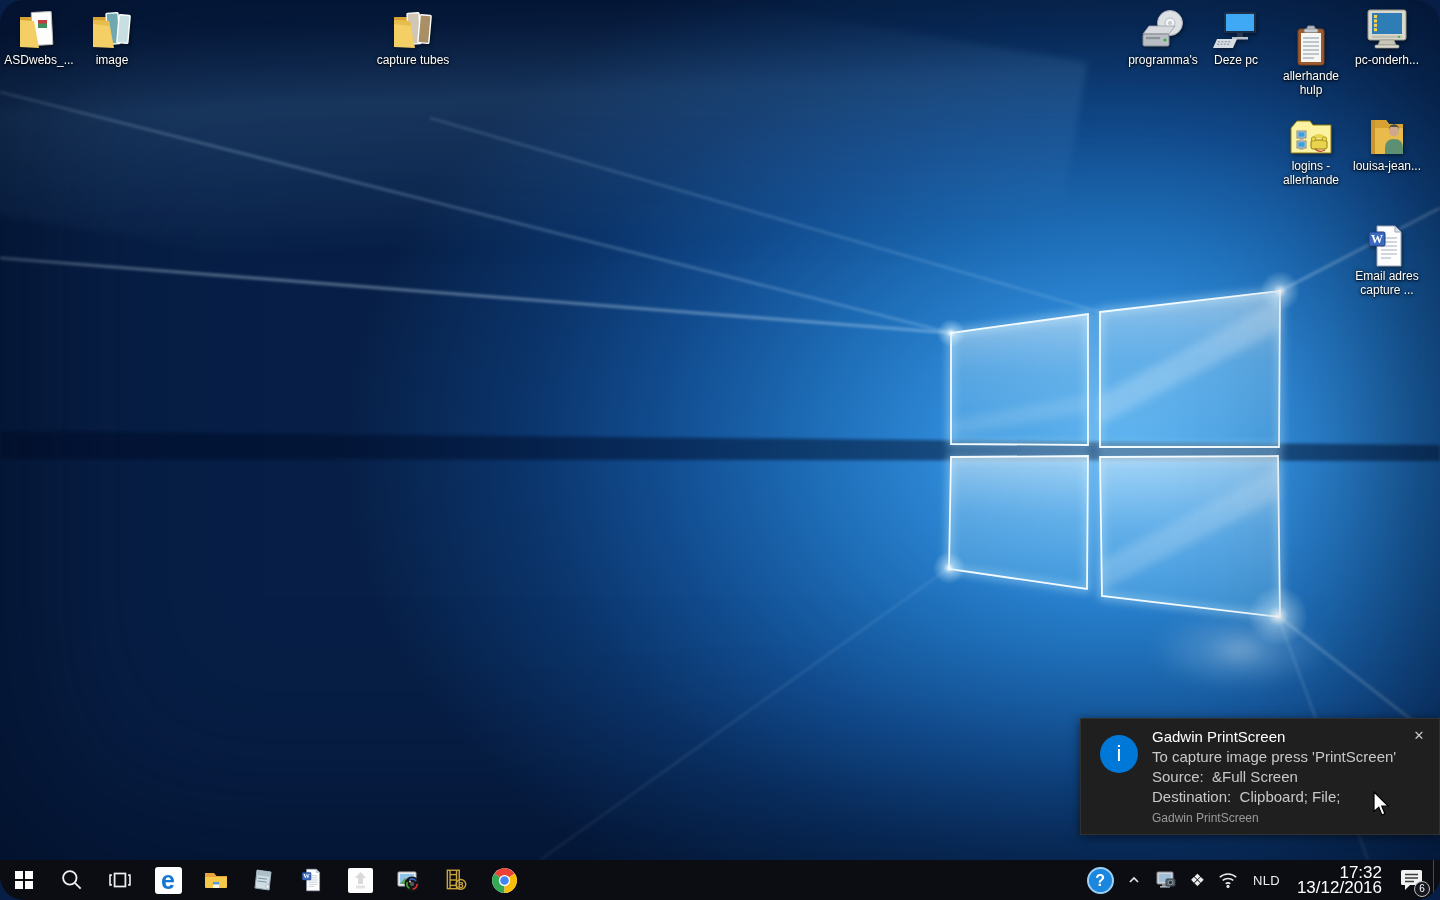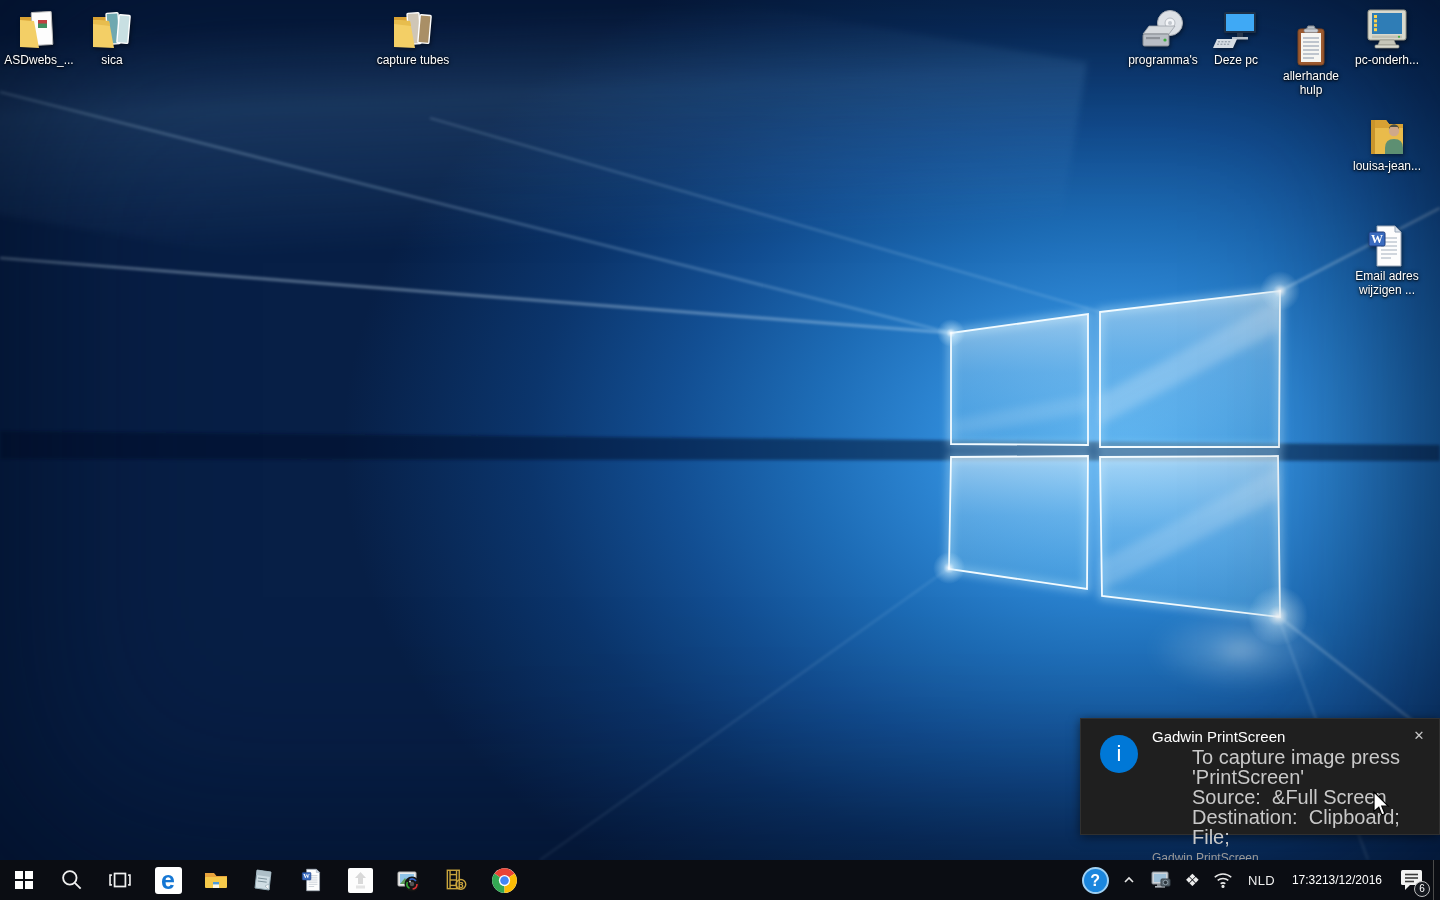--- a/index.html
+++ b/index.html
@@ -1,18 +1,18 @@
 <!DOCTYPE html>
 <html><head>
 <meta charset="utf-8">
 <style>
   * { margin:0; padding:0; box-sizing:border-box; }
   html,body { width:1440px; height:900px; overflow:hidden; background:#071f46;
               font-family:"Liberation Sans", sans-serif; }
-  .screen { position:relative; width:1440px; height:900px; overflow:hidden; }
+  .screen { position:relative; width:1440px; height:900px; overflow:hidden;border-radius:24px; }
 
   
   .wallpaper { position:absolute; left:0; top:0; width:1440px; height:860px;
     background:
       radial-gradient(ellipse 760px 540px at 79% 52%, #51aaee 0%, #2f8ad8 20%, #1d6cb6 38%, #124e92 55%, #0b356c 74%, #072management147 100%),
       #0a2b5c;
   }
   
   .wallpaper { background:
       radial-gradient(ellipse 780px 560px at 78% 52%, #55adf0 0%, #2f8ad8 22%, #1d6cb6 40%, #124e92 58%, #0b356c 76%, #071f46 100%); }
@@ -30,35 +30,35 @@
   .di-label { margin-top:1px; font-size:12px; line-height:14px; color:#fff;
       text-shadow:0 1px 2px #000, 0 0 4px rgba(0,0,0,.85); word-wrap:break-word; }
 
   
   .toast { position:absolute; left:1080px; top:718px; width:360px; height:117px;
       background:#1f1f1f; border:1px solid #303030; box-shadow:0 2px 10px rgba(0,0,0,.55); z-index:40; }
   .toast-icon { position:absolute; left:19px; top:16px; width:38px; height:38px; border-radius:50%;
       background:#0078d7; color:#fff; font-size:22px; line-height:38px; text-align:center; }
   .toast-text { position:absolute; left:71px; top:8px; right:28px; }
   .toast-title  { color:#ffffff; font-size:15px; line-height:20px; white-space:pre-wrap; }
-  .toast-line   { color:#c8c8c8; font-size:20px; line-height:20px; white-space:pre-wrap;margin-left:40px; }
+  .toast-line   { color:#c8c8c8; font-size:15px; line-height:20px; white-space:pre-wrap; }
   .toast-footer { color:#9a9a9a; font-size:12px; line-height:15px; margin-top:4px; }
   .toast-close  { position:absolute; right:10px; top:7px; width:20px; height:20px; color:#c8c8c8;
       font-size:13px; line-height:20px; text-align:center; cursor:default; }
 
   
   .taskbar { position:absolute; left:0; bottom:0; width:1440px; height:40px;
       background:#0b0d13; display:flex; align-items:stretch; z-index:50; }
   .tb-btn { width:48px; height:40px; display:flex; align-items:center; justify-content:center; }
   .tb-spacer { flex:1; }
   .tray { display:flex; align-items:center; height:40px; }
   .tray-item { height:40px; display:flex; align-items:center; justify-content:center; padding:0 6px; color:#eee; }
   .lang { font-size:13px; letter-spacing:.3px; padding:7px 8px; }
-  .clock { flex-direction:row; justify-content:center; text-align:right; font-size:12px;
-      line-height:15px; color:#fff; padding:0 9px; }
+  .clock { flex-direction:column; justify-content:center; text-align:right; font-size:17px;
+      line-height:15px; color:#fff; padding:0 9px; align-items:flex-end; }
   .start-grid { display:grid; grid-template-columns:8px 8px; grid-template-rows:8px 8px; gap:2px; }
   .start-grid span { background:#fff; }
   .edge-tile { width:27px; height:27px; background:#fff; border-radius:3px; color:#1577d4;
       font-size:25px; font-weight:bold; line-height:26px; text-align:center; }
   .white-tile { width:25px; height:25px; background:#fdfdfd; border-radius:2px; position:relative; }
   .white-tile svg { position:absolute; inset:0; }
   .help-circle { width:27px; height:27px; border-radius:50%; background:#1b86dd; border:2px solid #9fd0f3;
       color:#fff; font-weight:bold; font-size:16px; line-height:23px; text-align:center; }
   .glyph { color:#eee; }
   .ac-wrap { position:relative; width:30px; height:30px; }
@@ -266,21 +266,21 @@
   <div class="desktop-icon" style="left:0px;top:8px">
     <svg class="ig">
         <use href="#s-folder-page"></use>
       </svg>
     <div class="di-label">ASDwebs_...</div>
   </div>
   <div class="desktop-icon" style="left:73px;top:8px">
     <svg class="ig" style="--p1:#6fa8b0;--p2:#c8dfe2">
         <use href="#s-folder-photos"></use>
       </svg>
-    <div class="di-label">sica</div>
+    <div class="di-label">image</div>
   </div>
   <div class="desktop-icon" style="left:374px;top:8px">
     <svg class="ig" style="--p1:#cfc6b6;--p2:#a98f66">
         <use href="#s-folder-photos"></use>
       </svg>
     <div class="di-label">capture tubes</div>
   </div>
   <div class="desktop-icon" style="left:1124px;top:8px">
     <svg class="ig">
         <use href="#s-drive"></use>
@@ -298,31 +298,37 @@
         <use href="#s-clip"></use>
       </svg>
     <div class="di-label">allerhande hulp</div>
   </div>
   <div class="desktop-icon" style="left:1348px;top:8px">
     <svg class="ig">
         <use href="#s-crt"></use>
       </svg>
     <div class="di-label">pc-onderh...</div>
   </div>
+  <div class="desktop-icon" style="left:1272px;top:114px">
+    <svg class="ig">
+        <use href="#s-netfolder"></use>
+      </svg>
+    <div class="di-label">logins - allerhande</div>
+  </div>
   <div class="desktop-icon" style="left:1348px;top:114px">
     <svg class="ig">
         <use href="#s-userfolder"></use>
       </svg>
     <div class="di-label">louisa-jean...</div>
   </div>
   <div class="desktop-icon" style="left:1348px;top:224px">
     <svg class="ig">
         <use href="#s-word"></use>
       </svg>
-    <div class="di-label">Email adres wijzigen ...</div>
+    <div class="di-label">Email adres capture ...</div>
   </div>
 
   <div class="toast">
     <div class="toast-icon">i</div>
     <div class="toast-text">
       <div class="toast-title">Gadwin PrintScreen</div>
       <div class="toast-line">To capture image press 'PrintScreen'</div>
       <div class="toast-line">Source:  &amp;Full Screen</div>
       <div class="toast-line">Destination:  Clipboard; File;</div>
       <div class="toast-footer">Gadwin PrintScreen</div>

